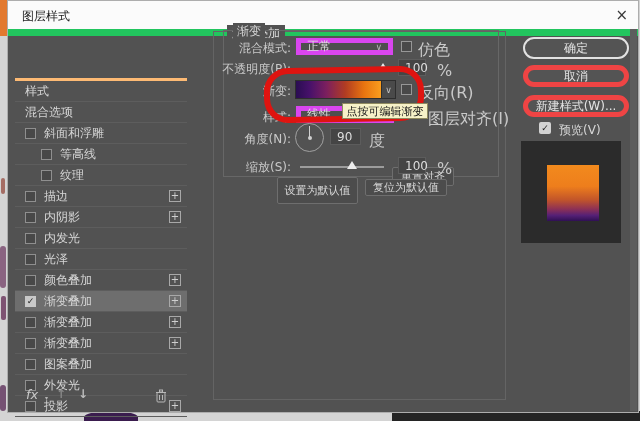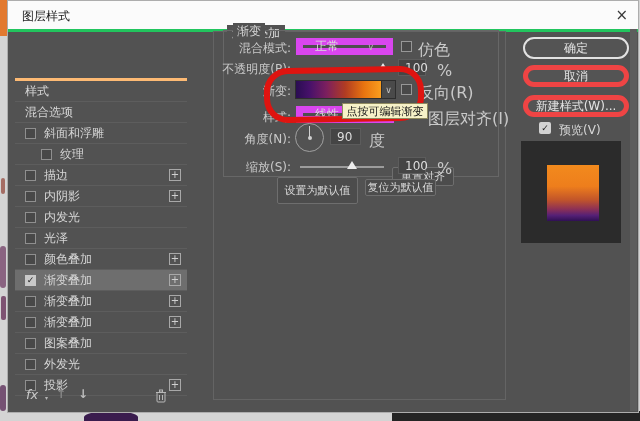--- a/index.html
+++ b/index.html
@@ -3,21 +3,21 @@
 <meta charset="utf-8">
 <style>
   html,body{margin:0;padding:0;}
   body{width:640px;height:421px;position:relative;overflow:hidden;background:#d4d4d4;
        font-family:"DejaVu Sans",sans-serif;-webkit-font-smoothing:antialiased;}
   #screen{position:absolute;inset:0;}
   .abs{position:absolute;}
 
   
   .dialog{left:7px;top:0;width:632px;height:413px;background:#525252;border:1px solid #adadad;box-sizing:border-box;}
-  .titlebar{left:0;top:0;right:0;height:28px;background:#fbfbfb;border-bottom:3px solid #22c55e;}
+  .titlebar{left:0;top:0;right:0;height:28px;background:#fbfbfb;border-bottom:7px solid #22c55e;}
   .titletext{left:14px;top:7px;font-size:12px;color:#1c1c1c;}
   .closebtn{right:10px;top:5px;font-size:15px;color:#3a3a3a;cursor:default;}
   .edgestrip{right:1px;top:28px;width:7px;bottom:1px;background:#5d5d5d;}
 
   
   .sidebar{left:7px;top:38px;width:172px;border-top:3px solid #fdba74;margin-top:39px;}
   .srow{height:20px;display:flex;align-items:center;border-bottom:1px solid #5d5d5d;padding-left:10px;position:relative;}
   .srow.sel{background:#6e6e6e;}
   .srow.ind{padding-left:26px;}
   .cbox{width:11px;height:11px;border:1px solid #8f8f8f;background:#484848;box-sizing:border-box;
@@ -34,22 +34,22 @@
   .arrowdn{left:63px;top:2px;font-size:12px;color:#bcbcbc;font-weight:bold;}
   .trash{left:140px;top:3px;}
 
   
   .panelbox{left:212px;top:30px;width:293px;height:369px;border:1px solid #646464;box-sizing:border-box;}
   .paneltitle{left:226px;top:29px;font-size:12px;color:#dedede;background:#525252;padding:0 5px;}
   .groupbox{left:222px;top:57px;width:276px;height:147px;border:1px solid #676767;box-sizing:border-box;}
   .grouplabel{left:232px;top:50px;font-size:12px;color:#d6d6d6;background:#525252;padding:0 4px;}
   .rlabel{font-size:12px;color:#c9c9c9;text-align:right;white-space:nowrap;}
   .plabel{font-size:16px;color:#c9c9c9;white-space:nowrap;}
-  .dropdown{background:#4e4e4e;border:7px solid #d946ef;box-sizing:border-box;color:#dcdcdc;font-size:12px;
-            display:flex;align-items:center;padding:0 12px;}
+  .dropdown{background:#4e4e4e;border:5px solid #d946ef;box-sizing:border-box;color:#dcdcdc;font-size:12px;
+            display:flex;align-items:center;padding:0 6px;}
   .ddcaret{margin-left:auto;font-size:9px;color:#b9b9b9;}
   .numbox{background:#454545;border:1px solid #5c5c5c;box-sizing:border-box;color:#dcdcdc;font-size:12px;
           display:flex;align-items:center;padding-left:6px;}
   .ckbx{width:11px;height:11px;border:1px solid #979797;background:#494949;box-sizing:border-box;}
   .track{height:2px;background:#9c9c9c;}
   .thumb{width:0;height:0;border-left:5px solid transparent;border-right:5px solid transparent;border-bottom:8px solid #ececec;}
   .gradbar{background:linear-gradient(90deg,#2a0d52 0%,#47116a 16%,#7c1f5e 36%,#b13c22 58%,#e87410 80%,#f99d1e 100%);
            border:1px solid #2e2e2e;box-sizing:border-box;}
   .gradcaret{background:#4a4a4a;border:1px solid #2e2e2e;border-left:none;box-sizing:border-box;
              display:flex;align-items:center;justify-content:center;font-size:9px;color:#c0c0c0;}
@@ -113,20 +113,24 @@
       </div>
       <div class="srow">
         <span class="slabel">混合选项</span>
       </div>
       <div class="srow">
         <span class="cbox"></span>
         <span class="slabel">斜面和浮雕</span>
       </div>
       <div class="srow ind">
         <span class="cbox"></span>
+        <span class="slabel">等高线</span>
+      </div>
+      <div class="srow ind">
+        <span class="cbox"></span>
         <span class="slabel">纹理</span>
       </div>
       <div class="srow">
         <span class="cbox"></span>
         <span class="slabel">描边</span>
         <span class="plusbox">+</span>
       </div>
       <div class="srow">
         <span class="cbox"></span>
         <span class="slabel">内阴影</span>
@@ -235,21 +239,21 @@
     <span class="abs plabel" style="left:361px;top:130px;">度</span>
     <div class="abs dbtn" style="left:384px;top:125px;width:62px;height:19px;margin-top:41px;">重置对齐</div>
 
     <span class="abs rlabel" style="left:213px;top:158px;width:70px;">缩放(S):</span>
     <div class="abs track" style="left:292px;top:165px;width:84px;"></div>
     <div class="abs thumb" style="left:339px;top:160px;"></div>
     <div class="abs numbox" style="left:390px;top:156px;width:28px;height:17px;">100</div>
     <span class="abs plabel" style="left:429px;top:158px;">%</span>
 
     <div class="abs dbtn" style="left:269px;top:176px;width:81px;height:27px;">设置为默认值</div>
-    <div class="abs dbtn" style="left:357px;top:178px;width:71px;height:17px;">复位为默认值</div>
+    <div class="abs dbtn" style="left:357px;top:178px;width:82px;height:17px;">复位为默认值</div>
 
     <div class="abs redring" style="left:256px;top:66px;"></div>
     <div class="abs tooltip" style="left:334px;top:102px;">点按可编辑渐变</div>
 
     <div class="abs pill focus" style="left:515px;top:36px;">确定</div>
     <div class="abs pill" style="left:515px;top:64px;">取消</div>
     <div class="abs pill" style="left:515px;top:94px;">新建样式(W)...</div>
     <div class="abs pvcheck" style="left:531px;top:121px;">
       <span>✓</span>
     </div>

